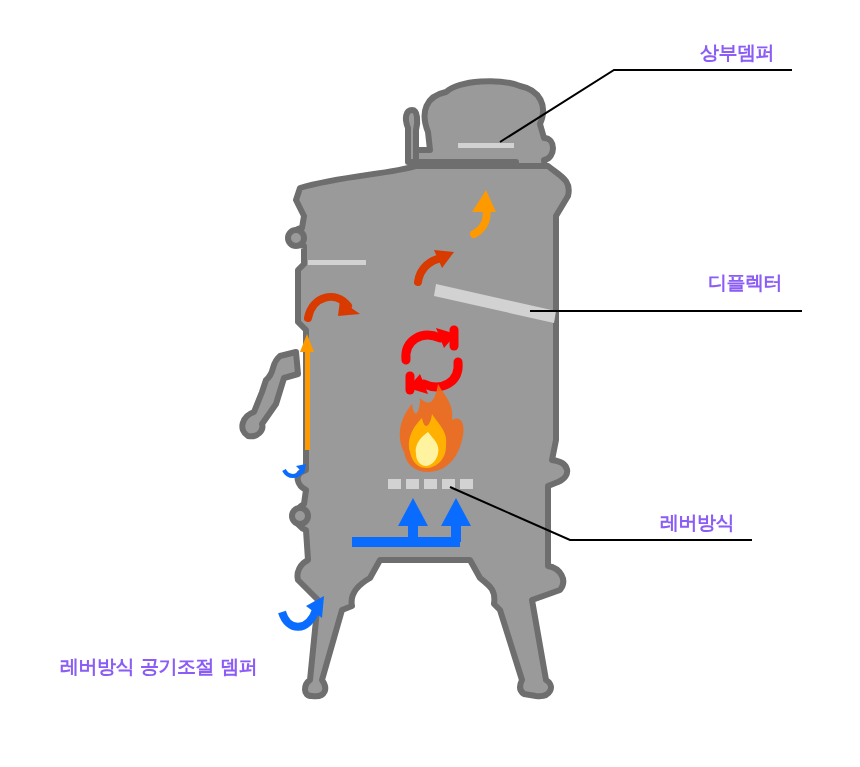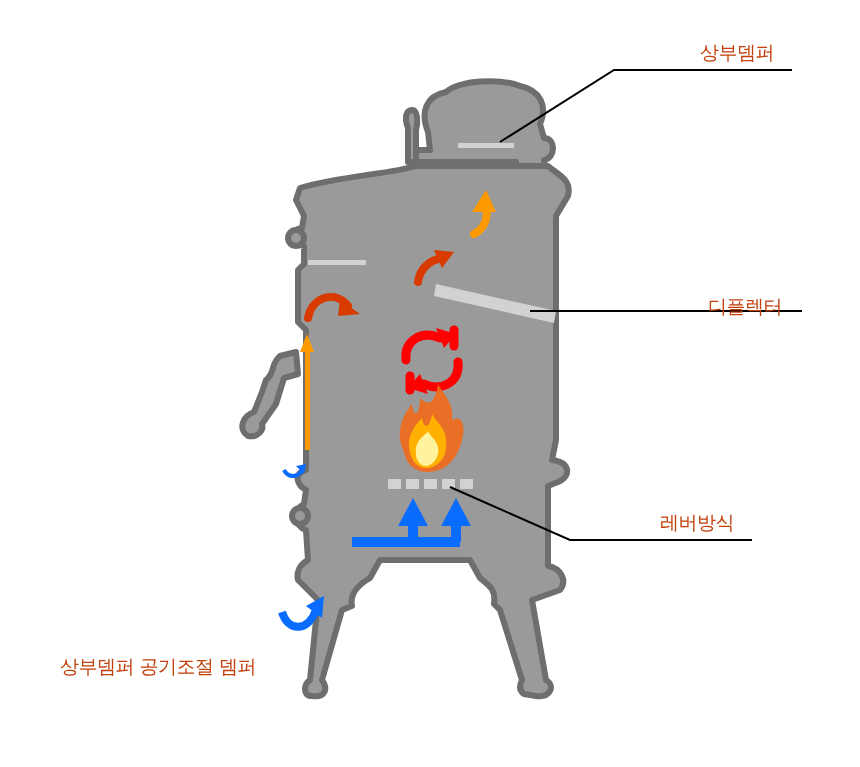--- a/index.html
+++ b/index.html
@@ -1,18 +1,18 @@
 <!DOCTYPE html>
 <html><head>
 <meta charset="utf-8">
 <style>
   html,body{margin:0;padding:0;background:#ffffff;}
   body{width:860px;height:767px;position:relative;overflow:hidden;font-family:"DejaVu Sans","Liberation Sans",sans-serif;}
   svg.main{position:absolute;left:0;top:0;}
-  .label{position:absolute;font-size:19px;font-weight:normal;color:#c2410c;white-space:nowrap;letter-spacing:-0.5px;}
+  .label{position:absolute;font-size:19px;font-weight:bold;color:#8b5cf6;white-space:nowrap;letter-spacing:-0.5px;}
 </style>
 </head>
 <body>
 
 <svg class="main" width="860" height="767" viewBox="0 0 860 767" xmlns="http://www.w3.org/2000/svg">
 
   <g fill="#9a9a9a" stroke="#6e6e6e" stroke-width="6" stroke-linejoin="round">
 
     <path d="M428 132 C420 112 426 96 446 92 C460 80 500 78 520 86 C540 90 548 106 540 124 L544 138 C556 138 556 158 544 160 L546 174 L516 174 L516 162 L416 162 L416 150 L430 150 Z"></path>
 
@@ -94,15 +94,15 @@
   </g>
 
   <g stroke="#000" stroke-width="2" fill="none">
     <polyline points="500,142 614,70 792,70"></polyline>
     <polyline points="530,311 802,311"></polyline>
     <polyline points="450,487 570,540 752,540"></polyline>
   </g>
 </svg>
 
 <div class="label" style="left:700px;top:40px;">상부뎀퍼</div>
-<div class="label" style="left:708px;top:294px;">디플렉터</div>
+<div class="label" style="left:708px;top:270px;">디플렉터</div>
 <div class="label" style="left:660px;top:510px;">레버방식</div>
-<div class="label" style="left:60px;top:654px;">상부뎀퍼 공기조절 뎀퍼</div>
+<div class="label" style="left:60px;top:654px;">레버방식 공기조절 뎀퍼</div>
 
 </body></html>

